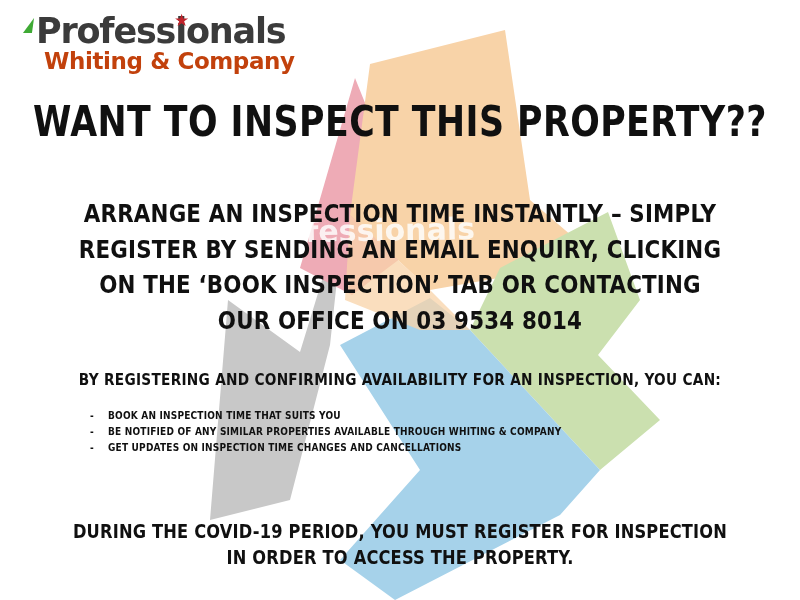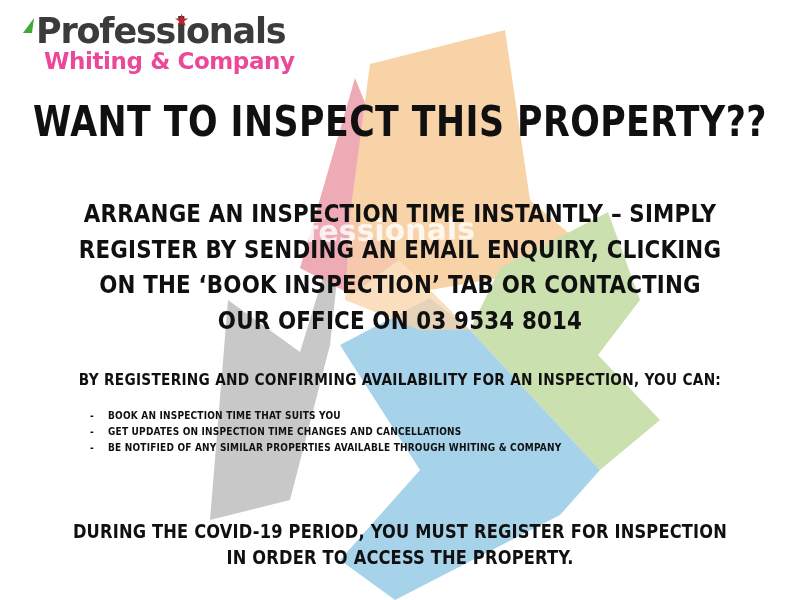--- a/index.html
+++ b/index.html
@@ -46,21 +46,21 @@
     letter-spacing: -1.2px;
     color: #3b3b3b;
     padding-left: 14px;
   }
   #logo-row2 {
     display: block;
     font-family: "DejaVu Sans", sans-serif;
     font-weight: bold;
     font-size: 23px;
     letter-spacing: -0.4px;
-    color: #ec4899;
+    color: #c2410c;
     padding-left: 22px;
     margin-top: 1px;
   }
   .logo-leaf {
     position: absolute;
     left: 2px;
     top: 4px;
     width: 0;
     height: 0;
     border-left: 9px solid transparent;
@@ -192,23 +192,23 @@
 
     <div id="lead" class="cond">ARRANGE AN INSPECTION TIME INSTANTLY – SIMPLY REGISTER BY SENDING AN EMAIL ENQUIRY, CLICKING ON THE ‘BOOK INSPECTION’ TAB OR CONTACTING OUR OFFICE ON 03 9534 8014</div>
 
     <div id="subhead" class="cond">BY REGISTERING AND CONFIRMING AVAILABILITY FOR AN INSPECTION, YOU CAN:</div>
 
     <div id="bullets" class="cond">
       <span class="bullet-row">
         <span class="bullet-dash">-</span><span>BOOK AN INSPECTION TIME THAT SUITS YOU</span>
       </span>
       <span class="bullet-row">
+        <span class="bullet-dash">-</span><span>BE NOTIFIED OF ANY SIMILAR PROPERTIES AVAILABLE THROUGH WHITING &amp; COMPANY</span>
+      </span>
+      <span class="bullet-row">
         <span class="bullet-dash">-</span><span>GET UPDATES ON INSPECTION TIME CHANGES AND CANCELLATIONS</span>
       </span>
-      <span class="bullet-row">
-        <span class="bullet-dash">-</span><span>BE NOTIFIED OF ANY SIMILAR PROPERTIES AVAILABLE THROUGH WHITING &amp; COMPANY</span>
-      </span>
     </div>
 
     <div id="closing" class="cond">DURING THE COVID-19 PERIOD, YOU MUST REGISTER FOR INSPECTION IN ORDER TO ACCESS THE PROPERTY.</div>
 
   </div>
 </div>
 
 </body></html>

